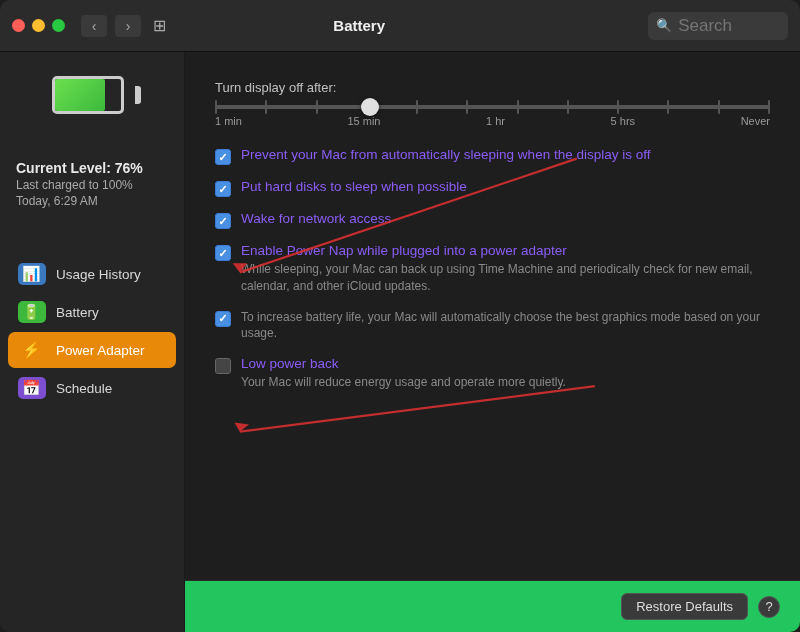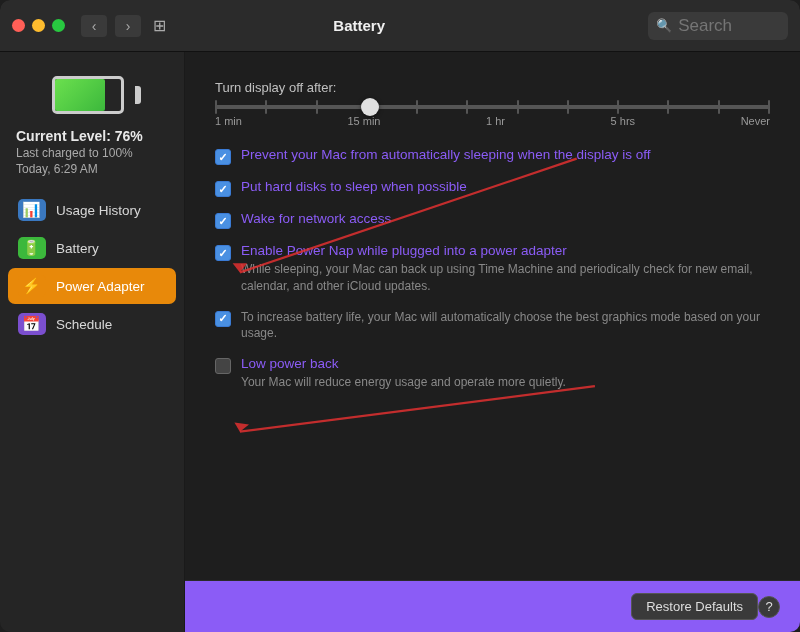--- a/index.html
+++ b/index.html
@@ -91,20 +91,21 @@
 
     
     .sidebar {
       width: 185px;
       background: #252525;
       padding: 16px 0 0 0;
       display: flex;
       flex-direction: column;
       align-items: center;
       border-right: 1px solid #1a1a1a;
+      gap: 32px;
     }
     .battery-icon-wrap {
       margin: 8px 0 12px 0;
       display: flex;
       align-items: center;
       justify-content: center;
     }
     .battery-icon {
       position: relative;
       width: 80px;
@@ -301,21 +302,22 @@
     
     .bottom-bar {
       position: absolute;
       bottom: 0;
       right: 0;
       width: calc(800px - 185px);
       padding: 12px 20px;
       display: flex;
       justify-content: flex-end;
       align-items: center;
-      background: #8b5cf6;
+      gap: 10px;
+      background: #22c55e;
       border-top: 1px solid #2a2a2a;
     }
     .restore-btn {
       background: #3a3a3a;
       border: 1px solid #555;
       border-radius: 6px;
       color: #ddd;
       font-size: 13px;
       padding: 5px 14px;
       cursor: pointer;

